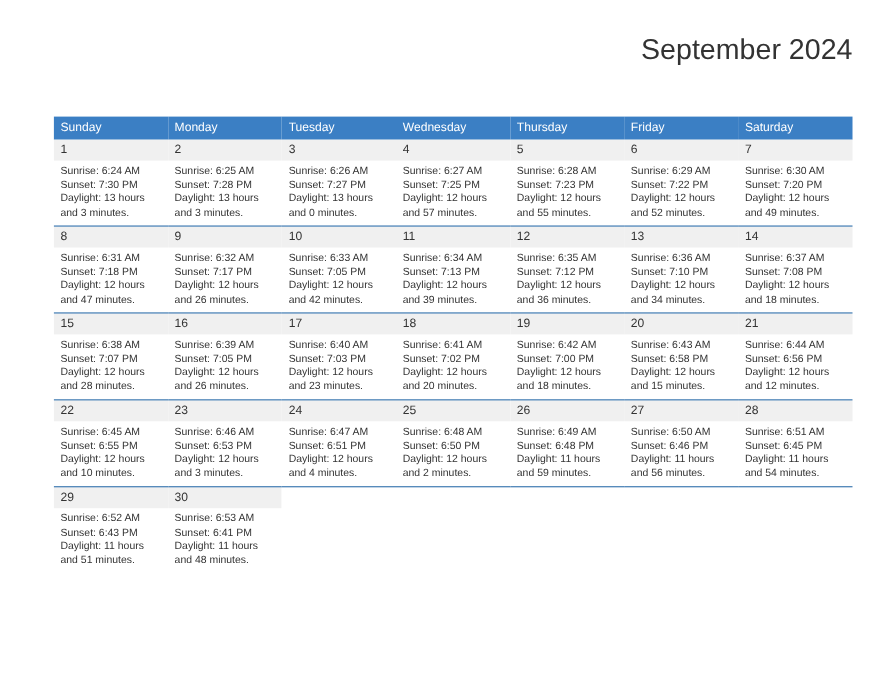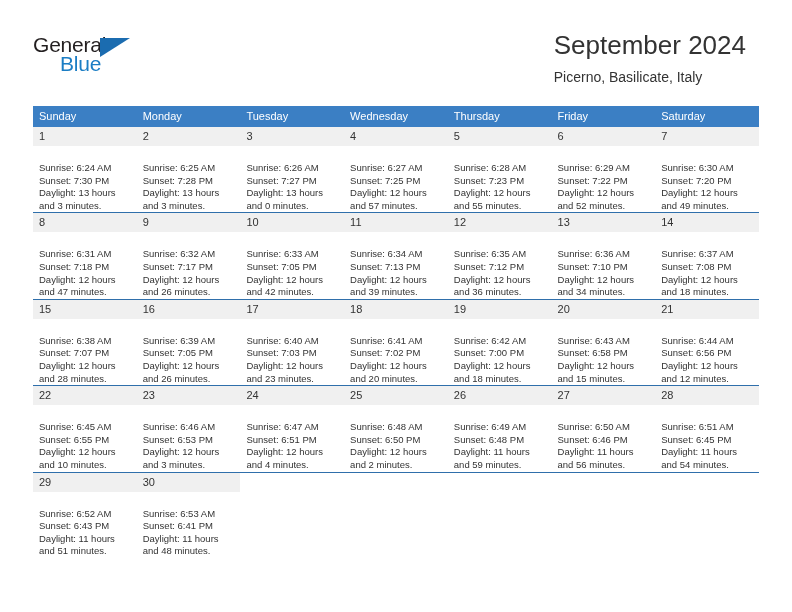--- a/index.html
+++ b/index.html
@@ -58,42 +58,42 @@
     position: absolute;
     left: 27px;
     top: 19px;
     font-size: 21px;
     letter-spacing: -0.2px;
     color: #1b7dc4;
     font-family: "Liberation Sans", sans-serif;
   }
   .title-block {
     position: absolute;
-    right: 46px;
+    right: 17px;
     top: 29px;
-    text-align: left;
+    text-align: center;
   }
   .cal-title {
     font-size: 26px;
     color: #333333;
     line-height: 32px;
     white-space: nowrap;
   }
   .cal-subtitle {
     font-size: 14px;
     color: #333333;
     line-height: 20px;
     margin-top: 6px;
     white-space: nowrap;
   }
 
   
   .calendar {
     position: absolute;
-    left: 33px;
+    left: 49px;
     top: 106px;
     width: 726px;
     border-collapse: collapse;
     table-layout: fixed;
   }
   .calendar th {
     background: #3b7fc4;
     color: #ffffff;
     font-size: 11px;
     font-weight: normal;
@@ -120,45 +120,39 @@
     font-size: 11px;
     color: #333333;
     padding: 3px 0 3px 6px;
     height: 13px;
     line-height: 13px;
   }
   .daynum.empty {
     background: #ffffff;
   }
   .cellbody {
-    padding: 16px 6px 0 6px;
+    padding: 4px 6px 0 6px;
     font-size: 9.5px;
     line-height: 12.6px;
     color: #333333;
   }
   .cellbody div {
     white-space: nowrap;
   }
 </style>
 </head>
 <body>
 
 <div class="page">
 
   <div class="header">
 
-    <div class="brand">
-      <span class="brand-general">General</span>
-      <span class="brand-triangle"></span>
-      <span class="brand-blue">Blue</span>
-    </div>
 
     <div class="title-block">
       <div class="cal-title">September 2024</div>
-      <div class="cal-subtitle">Picerno, Basilicate, Italy</div>
     </div>
 
   </div>
 
   <table class="calendar">
     <thead>
       <tr>
         <th>Sunday</th>
         <th>Monday</th>
         <th>Tuesday</th>

